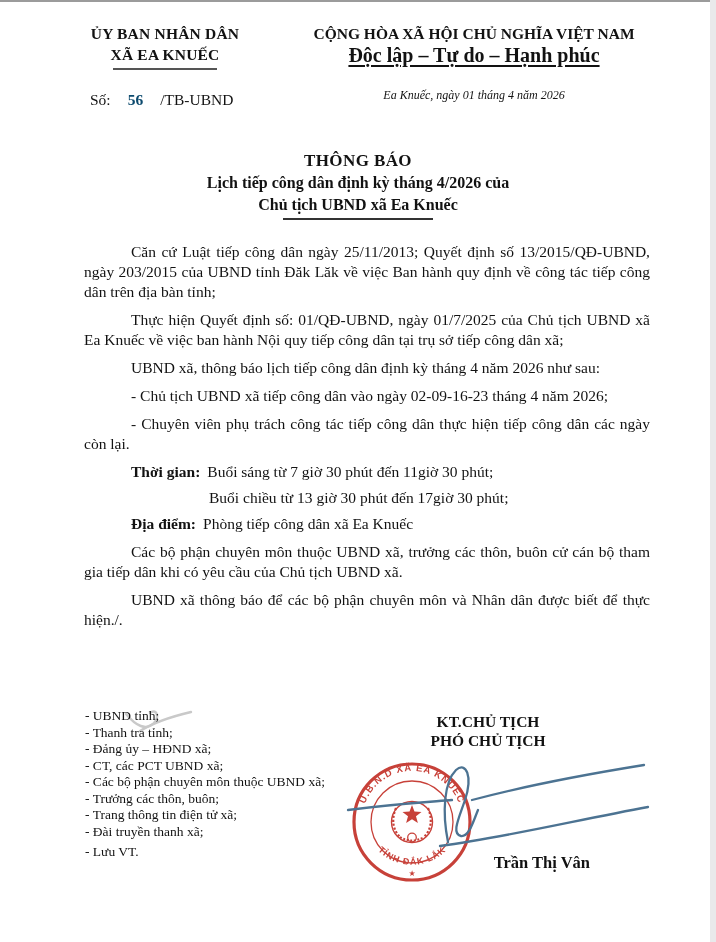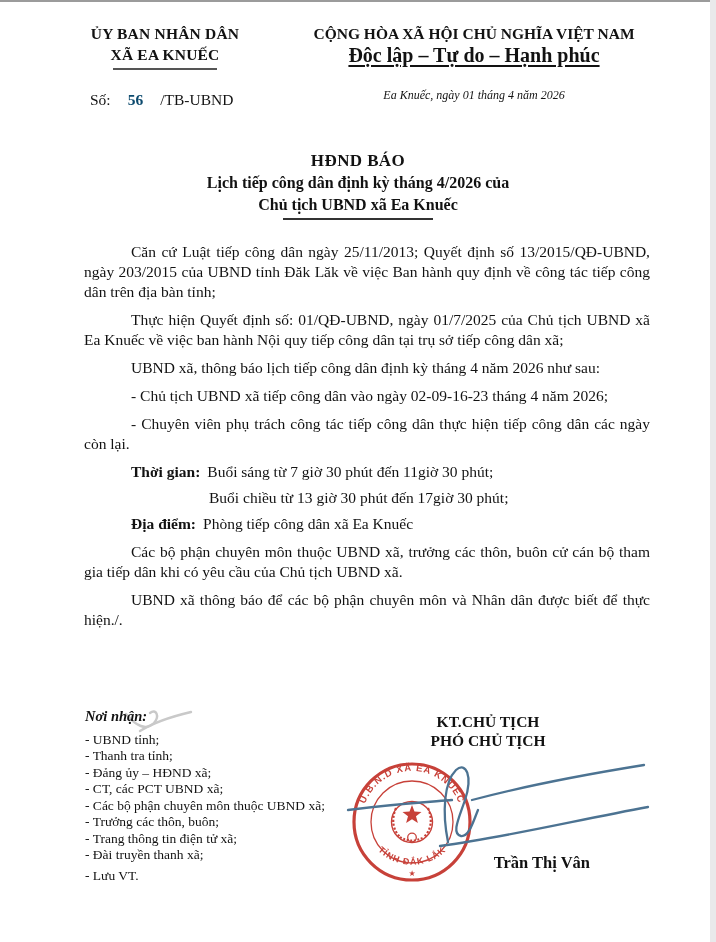--- a/index.html
+++ b/index.html
@@ -67,21 +67,21 @@
       </div>
     </div>
     <div class="header-right">
       <div class="hr1">CỘNG HÒA XÃ HỘI CHỦ NGHĨA VIỆT NAM</div>
       <div class="hr2 u">Độc lập – Tự  do – Hạnh phúc</div>
       <div class="date-line">Ea Knuếc, ngày  01 tháng  4  năm 2026</div>
     </div>
   </div>
 
   <div class="title-block">
-    <div class="t1">HĐND BÁO</div>
+    <div class="t1">THÔNG BÁO</div>
     <div class="t2">Lịch tiếp công dân định kỳ tháng 4/2026 của</div>
     <div class="t2">Chủ tịch UBND xã Ea Knuếc</div>
     <div class="rule-title"></div>
   </div>
 
   <div class="body">
     <p>Căn cứ Luật tiếp công dân ngày 25/11/2013; Quyết định số 13/2015/QĐ-UBND, ngày 203/2015 của UBND tỉnh Đăk Lăk về việc Ban hành quy định về công tác tiếp công dân trên địa bàn tỉnh;</p>
     <p>Thực hiện Quyết định số: 01/QĐ-UBND, ngày 01/7/2025 của Chủ tịch UBND xã Ea Knuếc về việc ban hành Nội quy tiếp công dân tại trụ sở tiếp công dân xã;</p>
     <p>UBND xã, thông báo lịch tiếp công dân định kỳ tháng 4 năm 2026 như sau:</p>
     <p>- Chủ tịch UBND xã tiếp công dân vào ngày 02-09-16-23  tháng 4 năm 2026;</p>
@@ -100,21 +100,20 @@
   <div class="footer">
 
     <svg class="pen-mark" width="78" height="36" viewBox="0 0 78 36">
       <g fill="none" stroke="#c9c9c9" stroke-width="2.4" stroke-linecap="round">
         <path d="M 6,10 C 16,22 26,27 34,19 C 40,12 36,4 30,9"></path>
         <path d="M 20,27 C 36,17 54,12 71,8"></path>
       </g>
     </svg>
 
     <div class="recipients">
-      <div class="rec-label">Nơi nhận:</div>
       <div class="rec-item">- UBND tỉnh;</div>
       <div class="rec-item">- Thanh tra tỉnh;</div>
       <div class="rec-item">- Đảng ủy – HĐND xã;</div>
       <div class="rec-item">- CT, các PCT UBND xã;</div>
       <div class="rec-item">- Các bộ phận chuyên môn thuộc UBND xã;</div>
       <div class="rec-item">- Trưởng các thôn, buôn;</div>
       <div class="rec-item">- Trang thông tin điện tử xã;</div>
       <div class="rec-item">- Đài  truyền thanh xã;</div>
       <div class="rec-item last">- Lưu VT.</div>
     </div>

